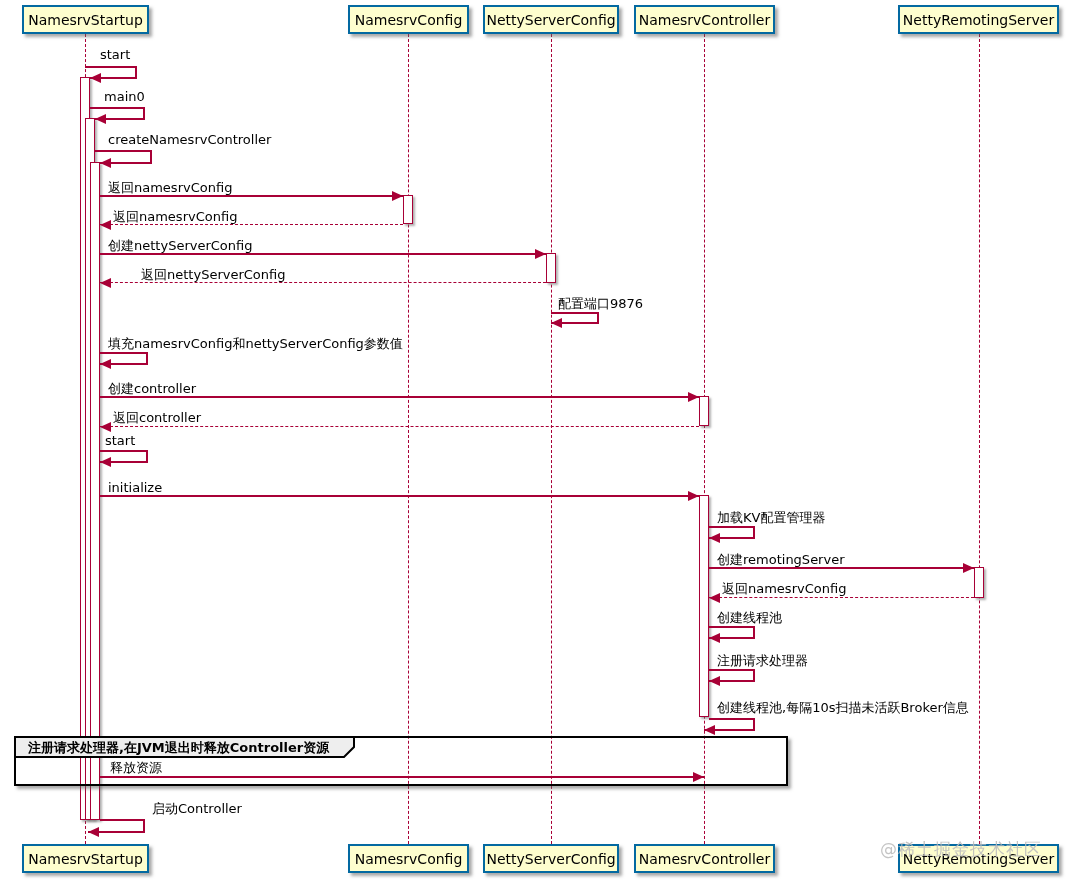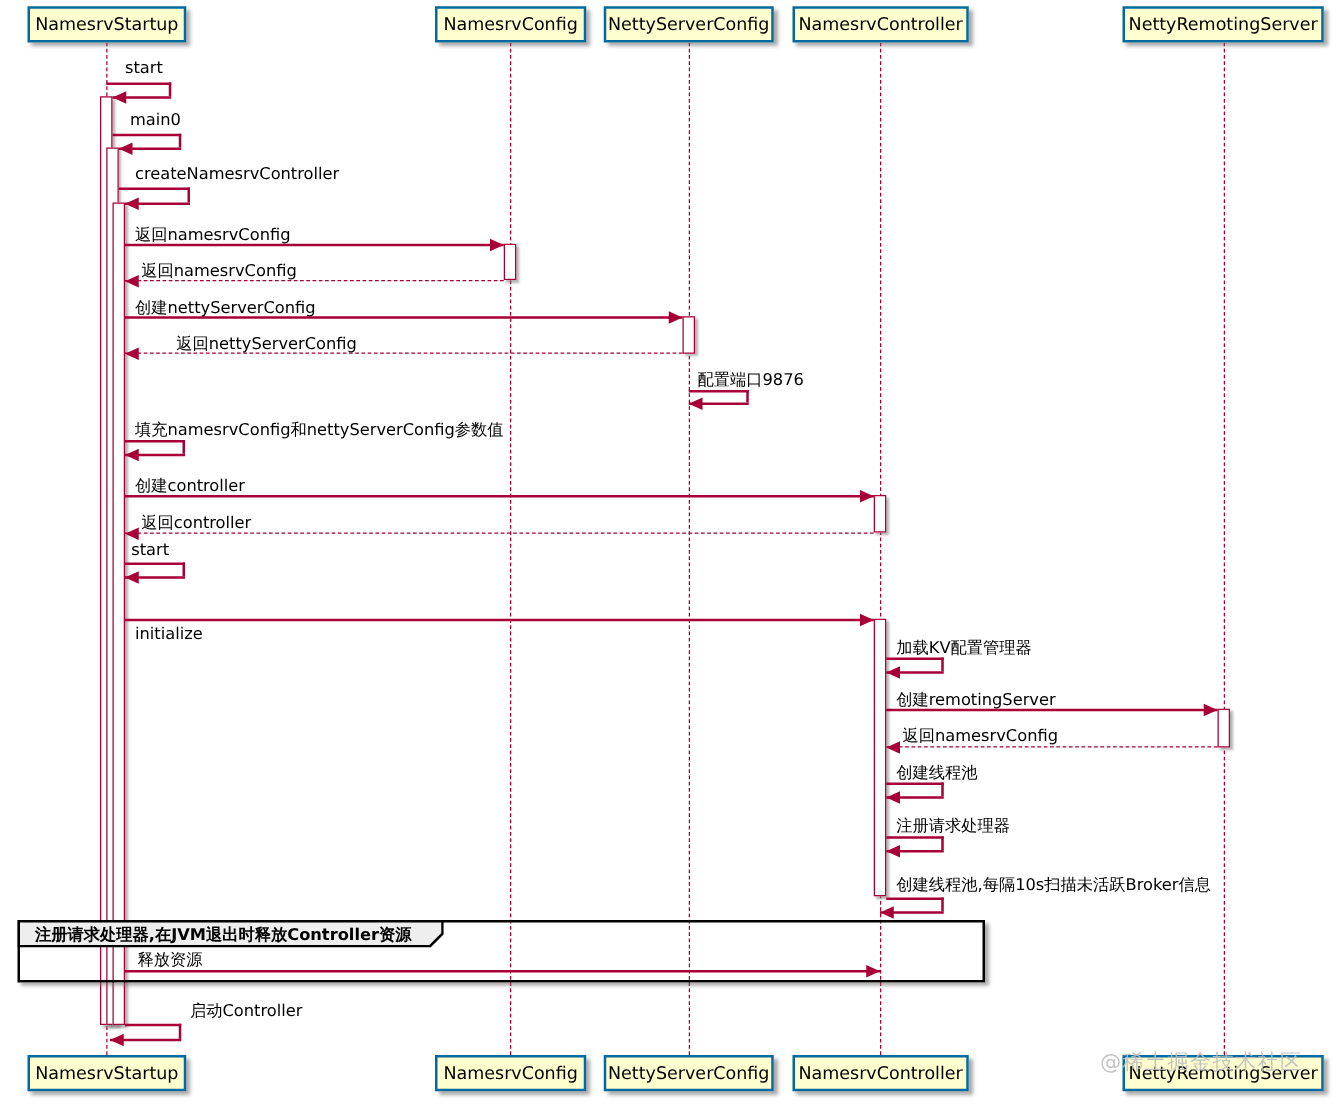--- a/index.html
+++ b/index.html
@@ -95,21 +95,21 @@
       <div class="mline" style="left: 100px; top: 396px; width: 599px;"></div>
       <div class="tri right" style="left: 688px; top: 392px;"></div>
       <div class="mtext" style="left: 113px; top: 409px;">返回controller</div>
       <div class="dline" style="left: 100px; top: 426px; width: 599px;"></div>
       <div class="tri left" style="left: 100px; top: 422px;"></div>
       <div class="mtext" style="left: 105px; top: 433px;">start</div>
       <div class="mline" style="left: 100px; top: 450px; width: 47.5px;"></div>
       <div class="vline" style="left: 146px; top: 450px; height: 11px;"></div>
       <div class="mline" style="left: 100px; top: 461px; width: 47.5px;"></div>
       <div class="tri left" style="left: 100px; top: 457px;"></div>
-      <div class="mtext" style="left: 108px; top: 500px;">initialize</div>
+      <div class="mtext" style="left: 108px; top: 480px;">initialize</div>
       <div class="mline" style="left: 100px; top: 495px; width: 599px;"></div>
       <div class="tri right" style="left: 688px; top: 491px;"></div>
       <div class="mtext" style="left: 717px; top: 509px;">加载KV配置管理器</div>
       <div class="mline" style="left: 709px; top: 526px; width: 45.5px;"></div>
       <div class="vline" style="left: 753px; top: 526px; height: 11px;"></div>
       <div class="mline" style="left: 709px; top: 537px; width: 45.5px;"></div>
       <div class="tri left" style="left: 709px; top: 533px;"></div>
       <div class="mtext" style="left: 717px; top: 551px;">创建remotingServer</div>
       <div class="mline" style="left: 709px; top: 567px; width: 265px;"></div>
       <div class="tri right" style="left: 963px; top: 563px;"></div>

